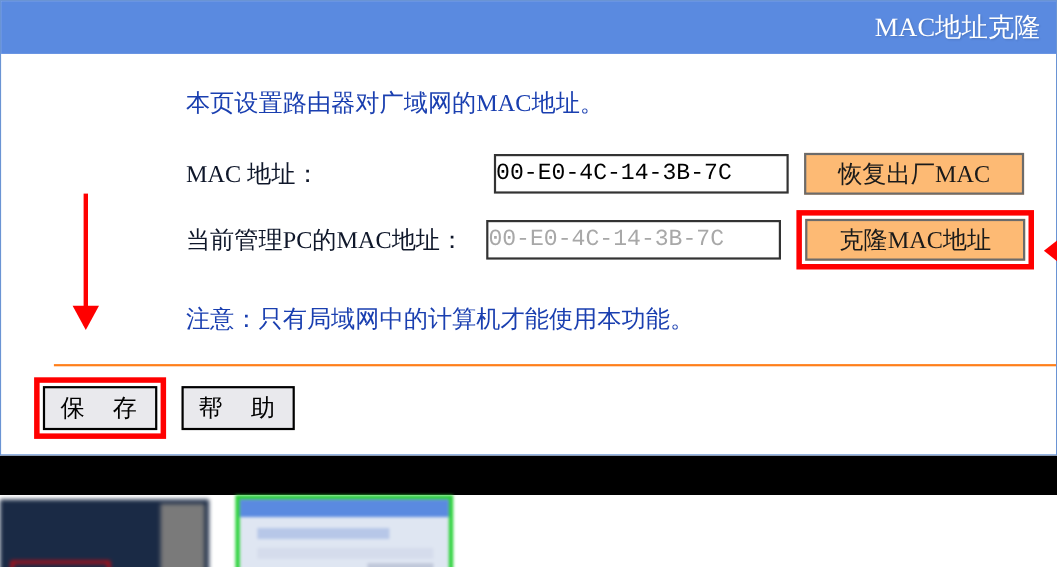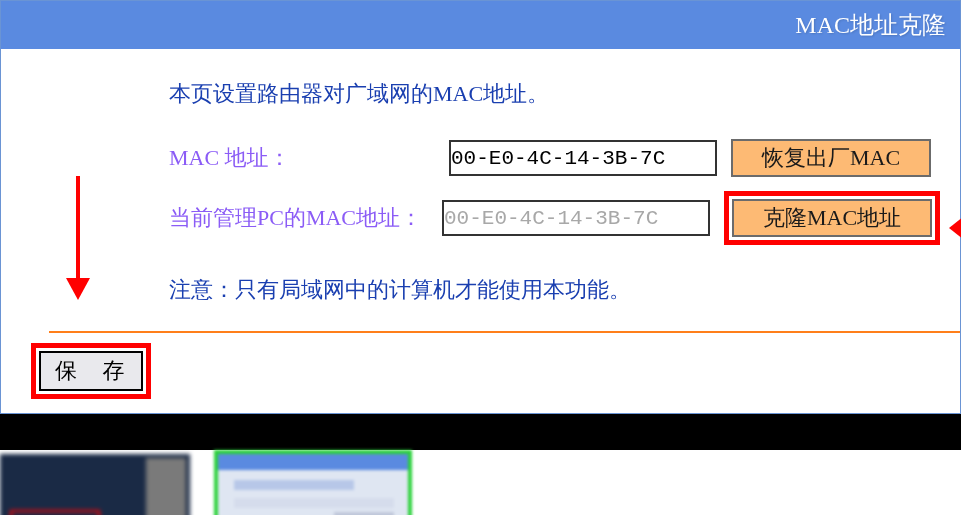--- a/index.html
+++ b/index.html
@@ -34,21 +34,21 @@
     color: #1a3fb0;
     font-size: 22px;
     margin: 10px 0 30px 20px;
   }
   .row {
     display: flex;
     align-items: center;
     margin: 14px 0;
   }
   .label {
-    color: #8b5cf6;
+    color: #0f172a;
     font-size: 22px;
     width: 280px;
     margin-left: 20px;
   }
   .field {
     font-family: "Courier New", monospace;
     font-size: 21px;
     height: 36px;
     width: 268px;
     border: 2px solid #333;
@@ -182,20 +182,21 @@
       </span>
     </div>
 
     <div class="note">注意：只有局域网中的计算机才能使用本功能。</div>
   </div>
 
   <div class="panel-footer">
     <span class="highlight-red">
       <button class="btn">保 存</button>
     </span>
+    <button class="btn">帮 助</button>
   </div>
 </div>
 
 <div class="black-strip"></div>
 
 <div class="thumbs">
   <div class="thumb dark">
     <div class="mini-grey"></div>
     <div class="mini-red"></div>
   </div>

